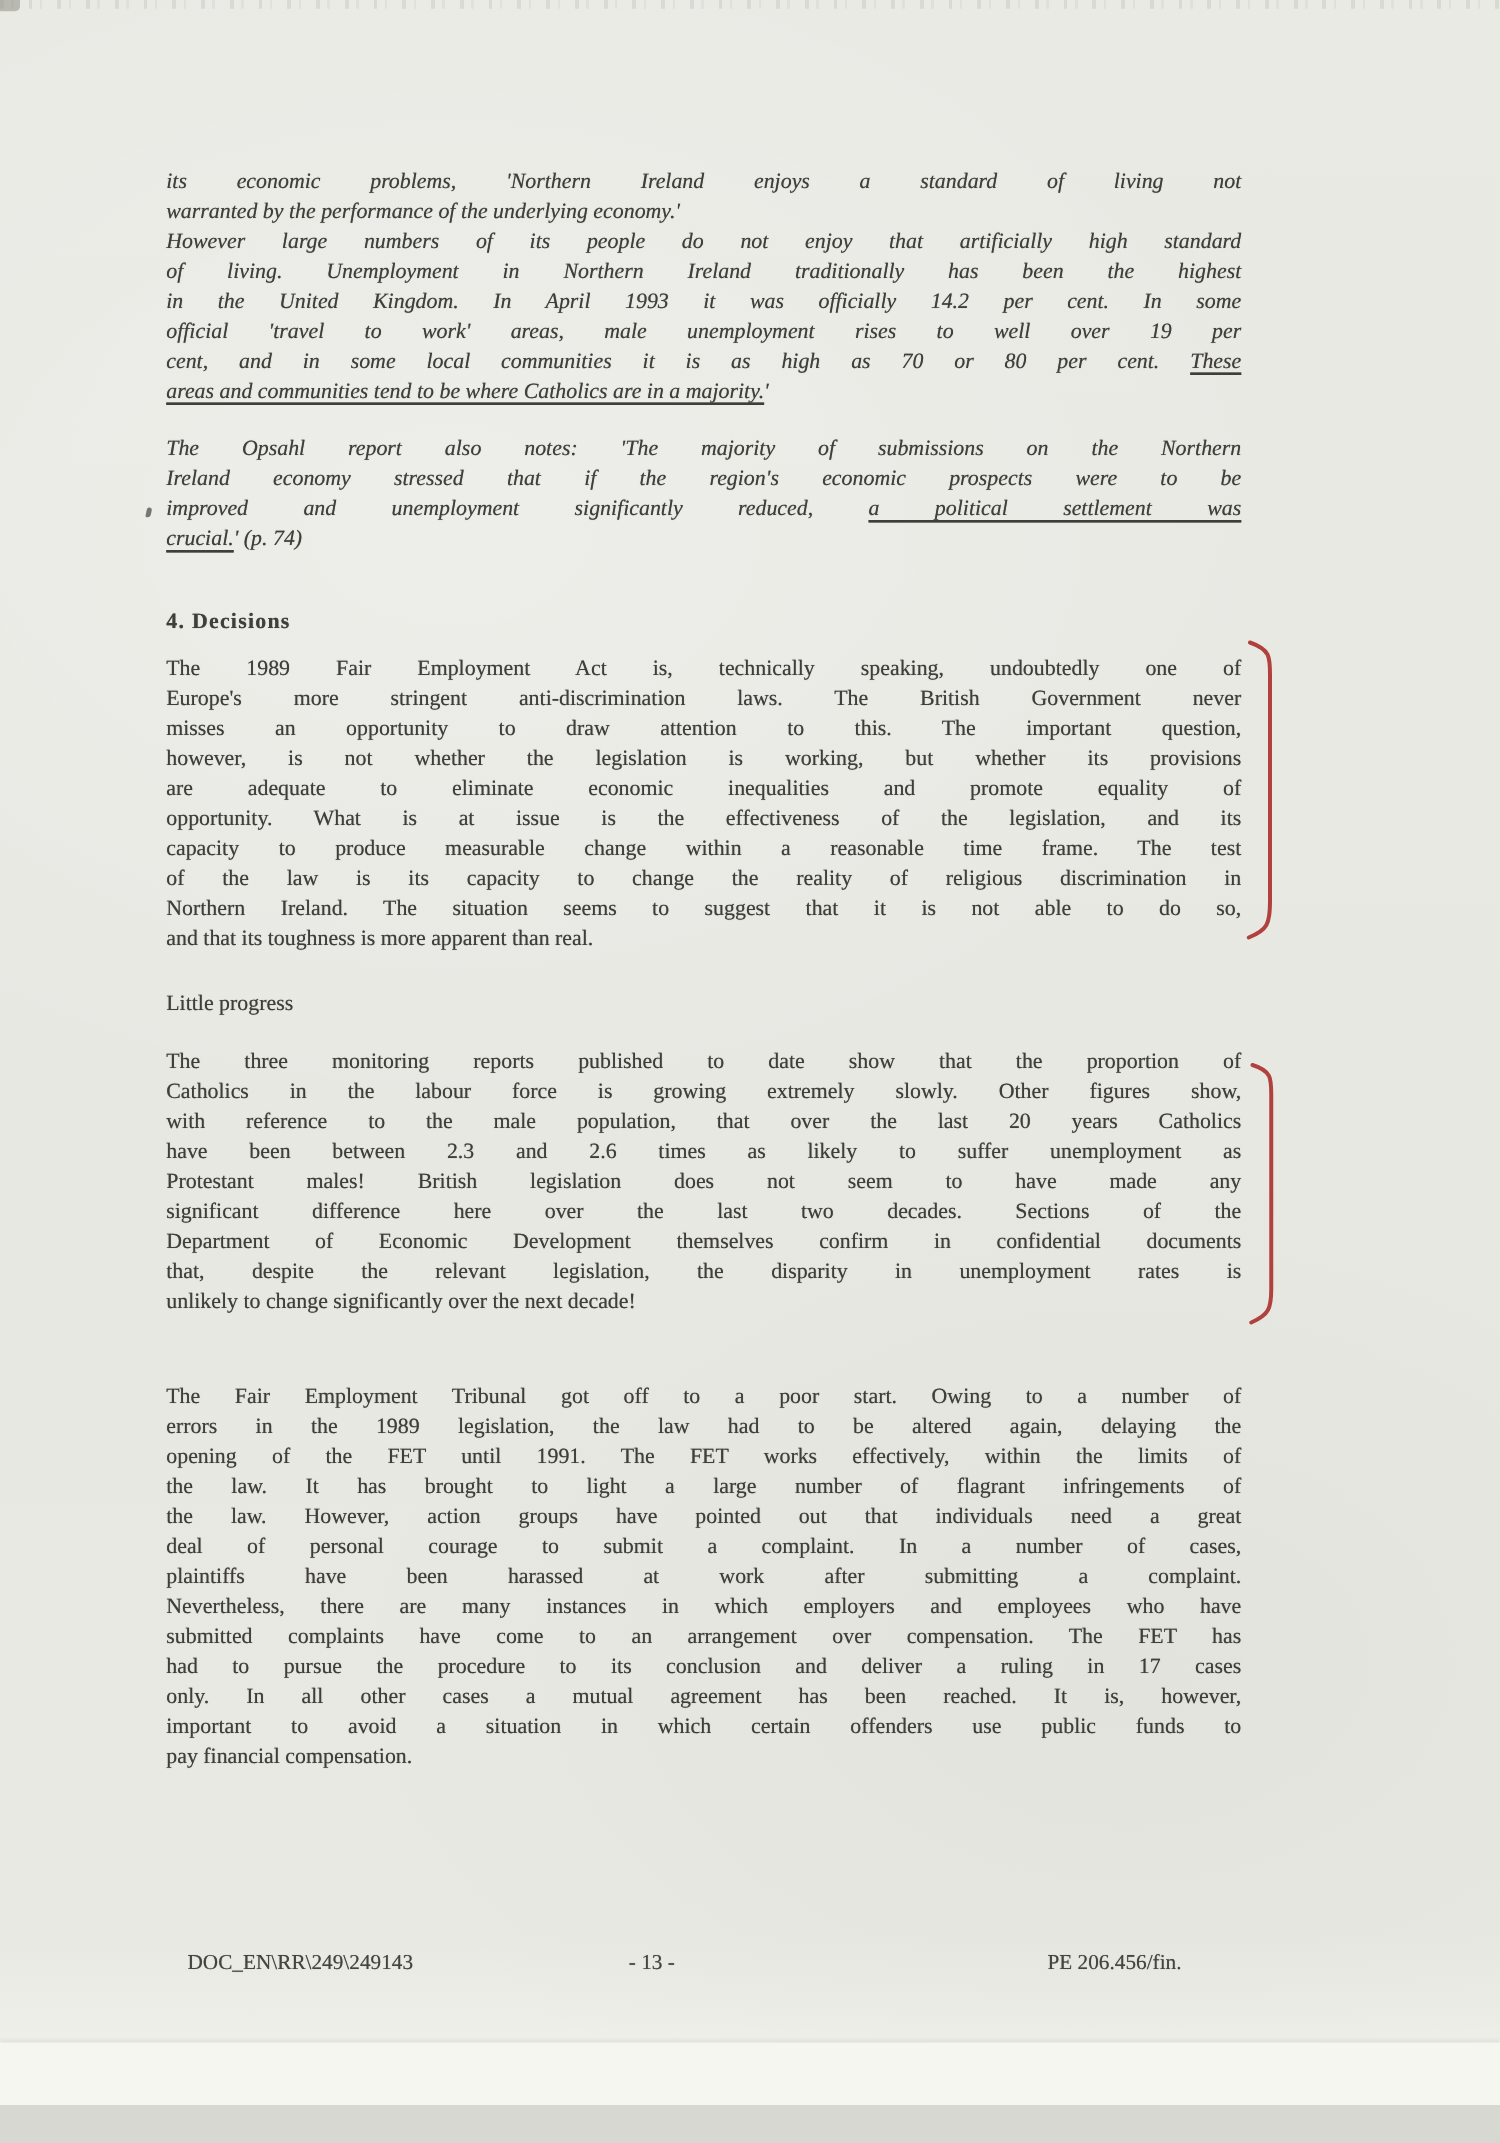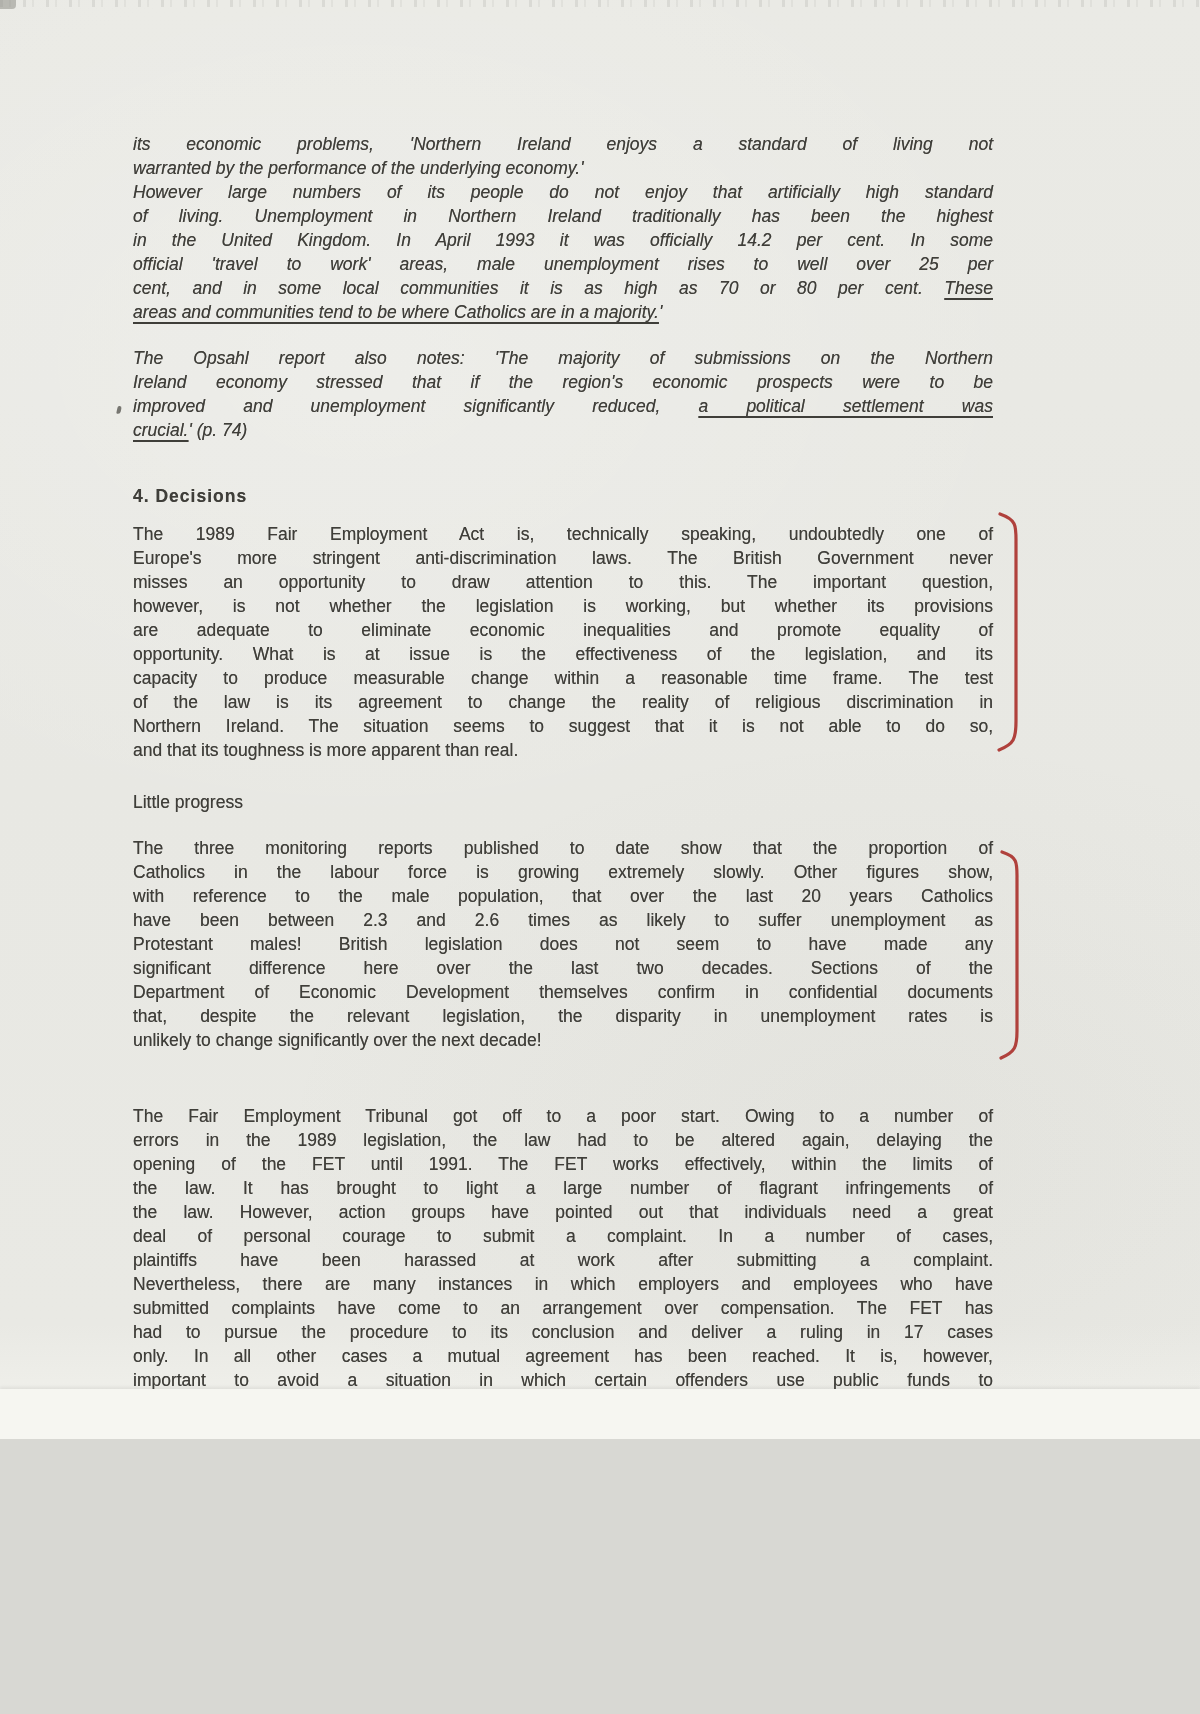--- a/index.html
+++ b/index.html
@@ -1,26 +1,26 @@
 <!DOCTYPE html>
 <html><head>
 <meta charset="utf-8">
 <title>Scanned report page</title>
 <style>
   html,body { margin:0; padding:0; background:#d8d8d3; }
   .page {
     position:relative;
-    width:1200px; height:1439px;
+    width:1200px; height:1684px;
     margin:0 auto;
     background:
       radial-gradient(1000px 700px at 30% 25%, rgba(255,255,255,0.20), rgba(255,255,255,0) 70%),
       radial-gradient(900px 600px at 75% 80%, rgba(120,120,110,0.05), rgba(120,120,110,0) 70%),
       linear-gradient(180deg, #eaeae5 0%, #e8e8e3 55%, #e9e9e4 92%, #eeeee9 96%, #f5f5f0 100%);
     overflow:hidden;
-    font-family:Liberation Sans, sans-serif;
+    font-family:Liberation Serif, serif;
     color:#3f3e39;
   }
   .edge-noise {
     position:absolute; top:0; left:0; right:0; height:7px;
     background:repeating-linear-gradient(90deg, rgba(110,110,104,0.30) 0 3px, rgba(110,110,104,0) 3px 9px,
                rgba(110,110,104,0.18) 9px 11px, rgba(110,110,104,0) 11px 23px);
     opacity:.45;
   }
   .corner-chip {
     position:absolute; top:0; left:0; width:16px; height:9px;
@@ -79,40 +79,40 @@
   <div class="edge-noise"></div>
   <div class="corner-chip"></div>
 
   <div class="content">
       <div class="block block-0 paragraph italic">
         <div class="line j">its economic problems, 'Northern Ireland enjoys a standard of living not</div>
         <div class="line">warranted by the performance of the underlying economy.'</div>
         <div class="line j">However large numbers of its people do not enjoy that artificially high standard</div>
         <div class="line j">of living. Unemployment in Northern Ireland traditionally has been the highest</div>
         <div class="line j">in the United Kingdom. In April 1993 it was officially 14.2 per cent. In some</div>
-        <div class="line j">official 'travel to work' areas, male unemployment rises to well over 25 per</div>
+        <div class="line j">official 'travel to work' areas, male unemployment rises to well over 19 per</div>
         <div class="line j">cent, and in some local communities it is as high as 70 or 80 per cent. <u>These</u></div>
         <div class="line"><u>areas and communities tend to be where Catholics are in a majority.</u>'</div>
       </div>
       <div class="block block-1 paragraph italic">
         <div class="line j">The Opsahl report also notes: 'The majority of submissions on the Northern</div>
         <div class="line j">Ireland economy stressed that if the region's economic prospects were to be</div>
         <div class="line j">improved and unemployment significantly reduced, <u>a political settlement was</u></div>
         <div class="line"><u>crucial.</u>' (p. 74)</div>
       </div>
       <div class="block block-2 heading">4. Decisions</div>
       <div class="block block-3 paragraph">
         <div class="line j">The 1989 Fair Employment Act is, technically speaking, undoubtedly one of</div>
         <div class="line j">Europe's more stringent anti-discrimination laws. The British Government never</div>
         <div class="line j">misses an opportunity to draw attention to this. The important question,</div>
         <div class="line j">however, is not whether the legislation is working, but whether its provisions</div>
         <div class="line j">are adequate to eliminate economic inequalities and promote equality of</div>
         <div class="line j">opportunity. What is at issue is the effectiveness of the legislation, and its</div>
         <div class="line j">capacity to produce measurable change within a reasonable time frame. The test</div>
-        <div class="line j">of the law is its agreement to change the reality of religious discrimination in</div>
+        <div class="line j">of the law is its capacity to change the reality of religious discrimination in</div>
         <div class="line j">Northern Ireland. The situation seems to suggest that it is not able to do so,</div>
         <div class="line">and that its toughness is more apparent than real.</div>
       </div>
       <div class="block block-4 subheading">Little progress</div>
       <div class="block block-5 paragraph">
         <div class="line j">The three monitoring reports published to date show that the proportion of</div>
         <div class="line j">Catholics in the labour force is growing extremely slowly. Other figures show,</div>
         <div class="line j">with reference to the male population, that over the last 20 years Catholics</div>
         <div class="line j">have been between 2.3 and 2.6 times as likely to suffer unemployment as</div>
         <div class="line j">Protestant males! British legislation does not seem to have made any</div>

